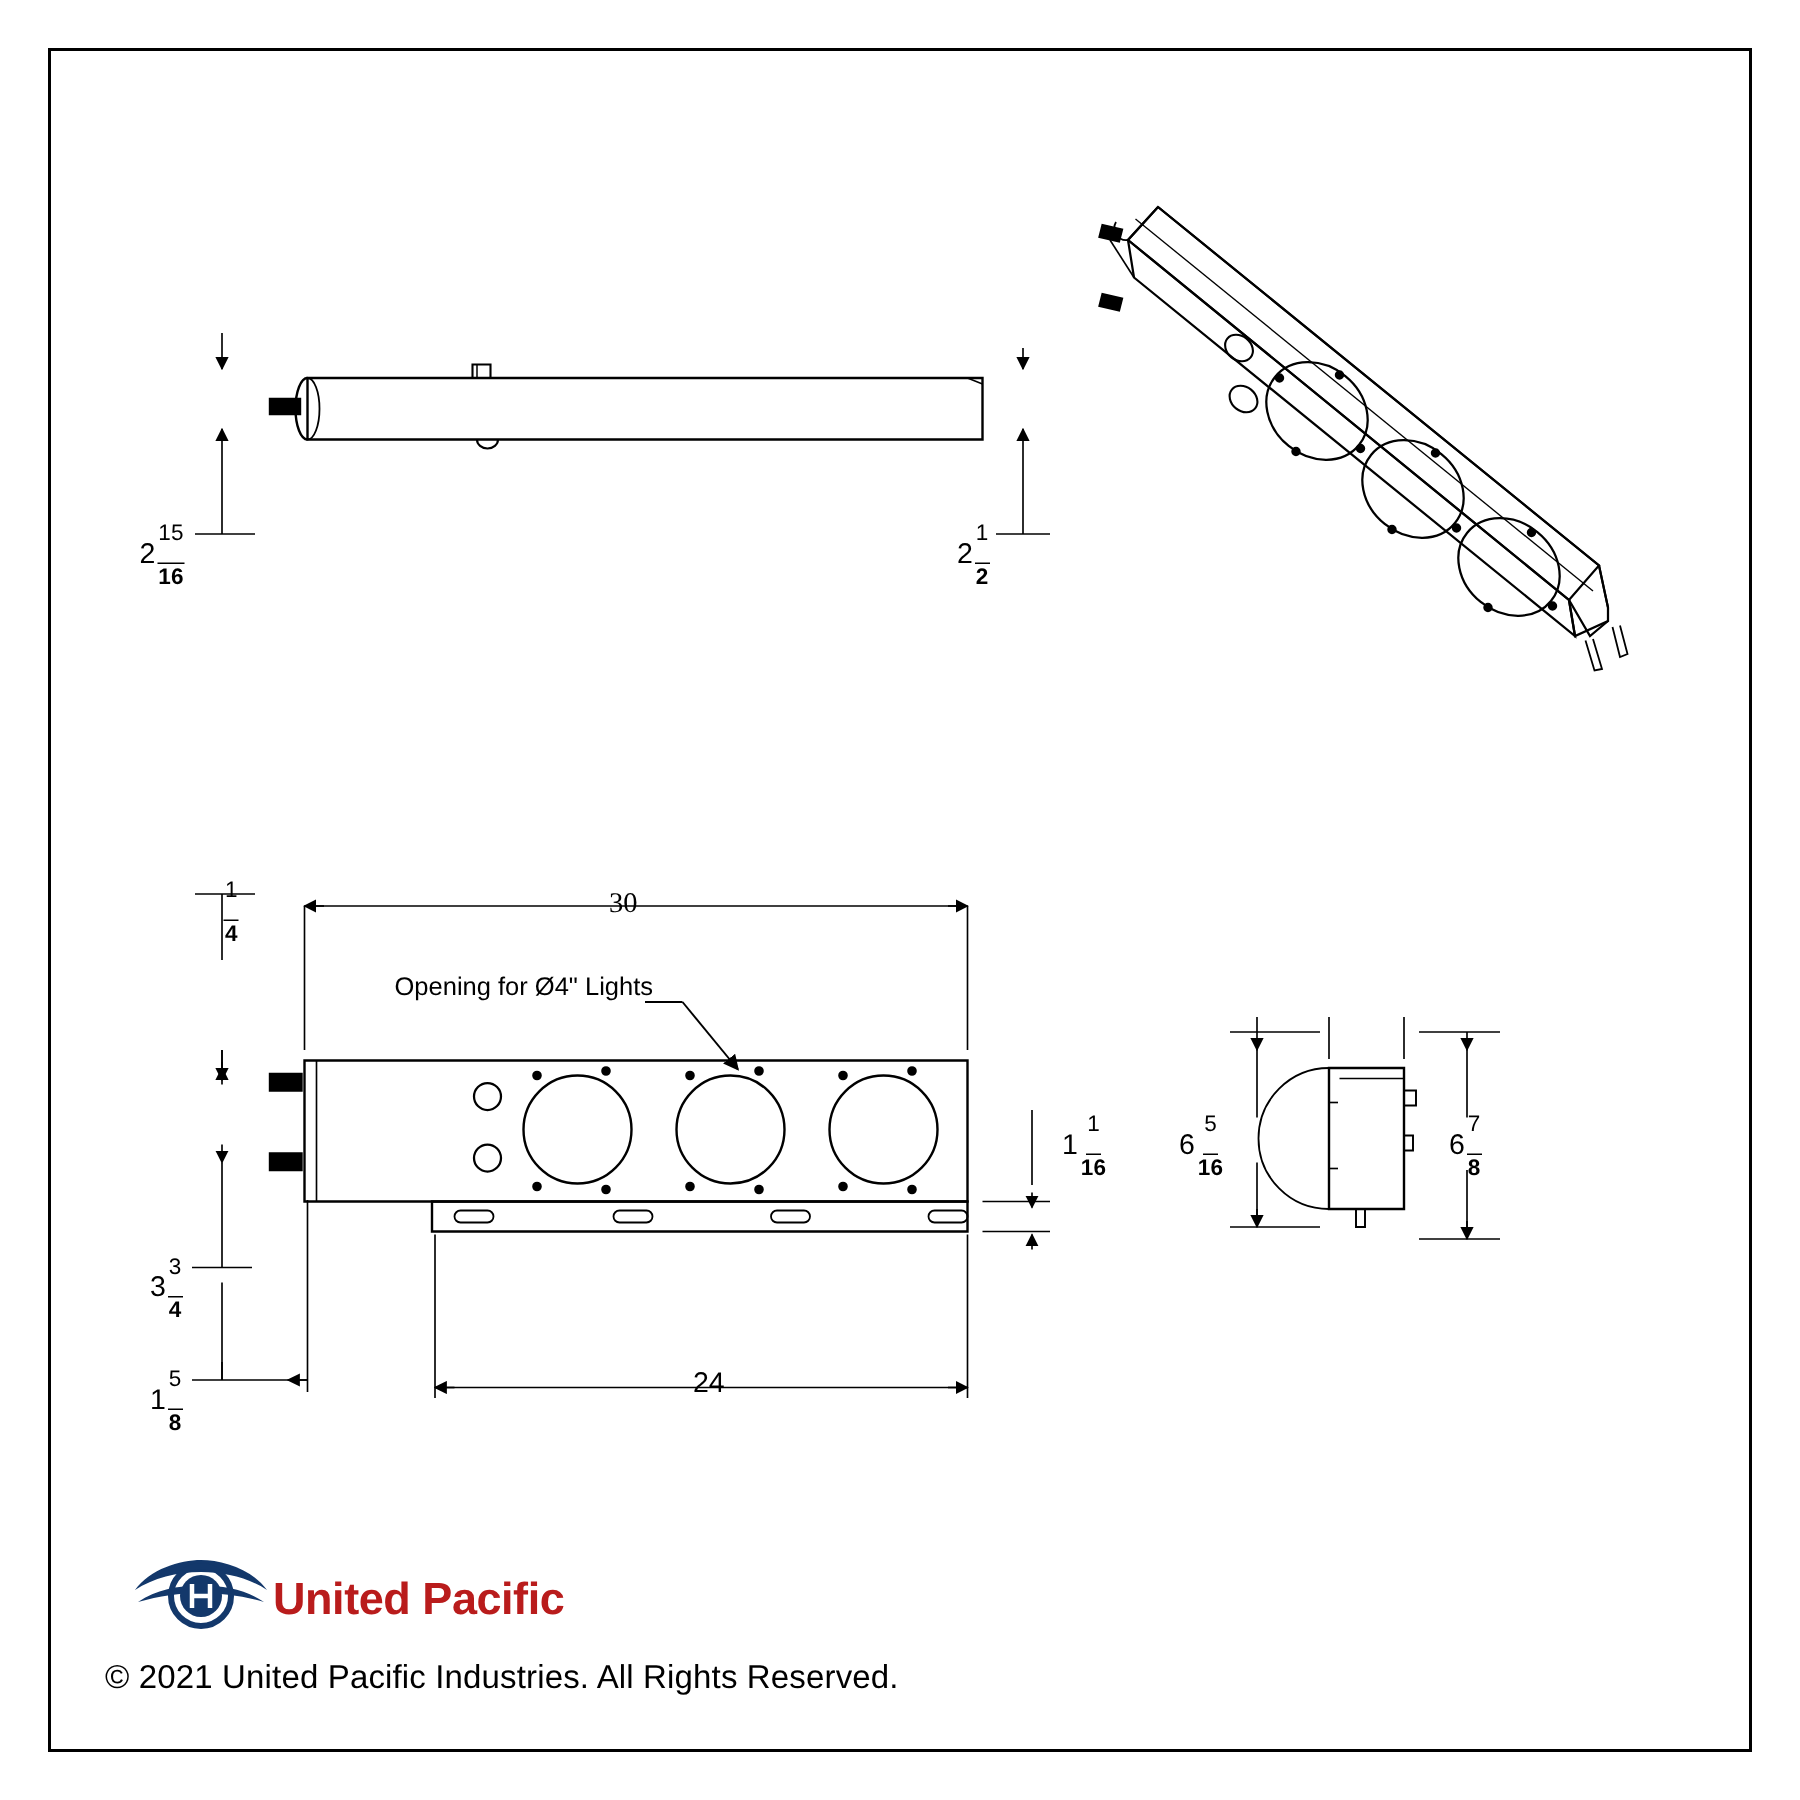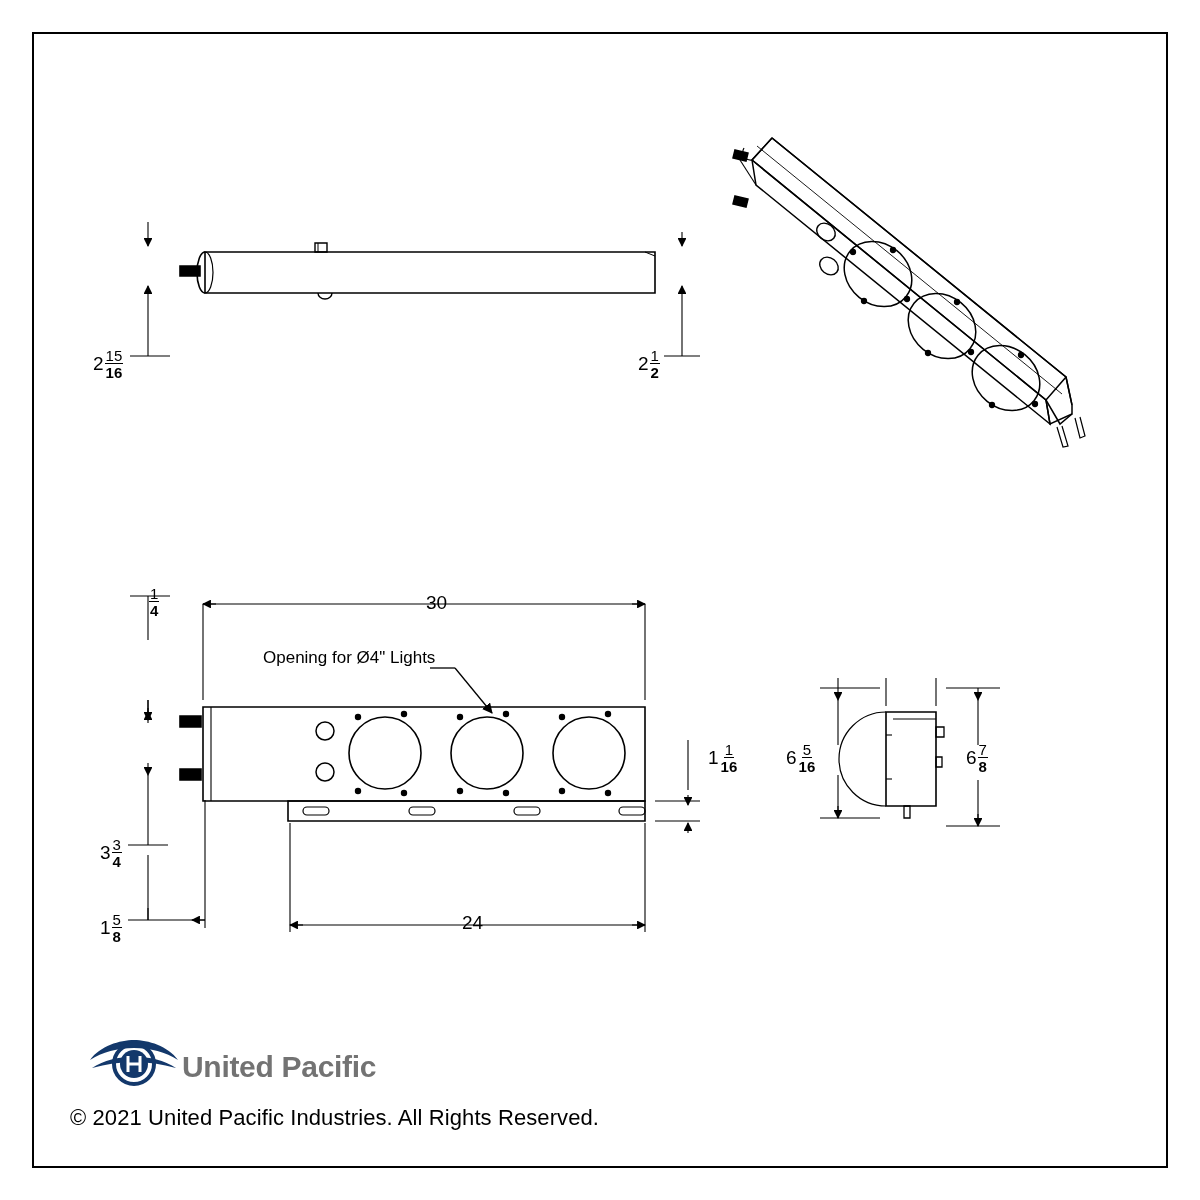--- a/index.html
+++ b/index.html
@@ -50,21 +50,21 @@
     align-items: center;
     justify-content: center;
     line-height: 1.0;
     font-size: 15px;
     margin-left: 1px;
     vertical-align: middle;
     position: relative;
     top: 0px;
   }
   .frac .num {
-    padding: 0 1px 0px 1px;
+    padding: 0 1px 12px 1px;
     border-bottom: 1.4px solid #000;
     text-align: right;
   }
   .frac .den {
     padding: 1px 1px 0 1px;
     font-weight: bold;
   }
   .whole {
     font-size: 19px;
   }
@@ -79,21 +79,21 @@
     top: 1105px;
     font-size: 22px;
     letter-spacing: 0.1px;
   }
   .brand-text {
     position: absolute;
     left: 182px;
     top: 1050px;
     font-size: 30px;
     font-weight: bold;
-    color: #737373;
+    color: #b91c1c;
     letter-spacing: -0.3px;
   }
   .logo-wrap {
     position: absolute;
     left: 86px;
     top: 1030px;
     width: 96px;
     height: 64px;
   }
 </style>
@@ -299,21 +299,21 @@
   </div>
 
   <div class="dim-label" style="left:638px; top:348px;">
     <span class="whole">2</span>
       <span class="frac">
         <span class="num">1</span>
         <span class="den">2</span>
       </span>
   </div>
 
-  <div class="dim-label" style="left:426px; top:592px;">
+  <div class="dim-label" style="left:406px; top:592px;font-family:Liberation Serif, serif;">
     <span class="whole">30</span>
   </div>
 
   <div class="dim-label" style="left:148px; top:586px;">
     <span class="frac">
         <span class="num">1</span>
         <span class="den">4</span>
       </span>
   </div>
 

